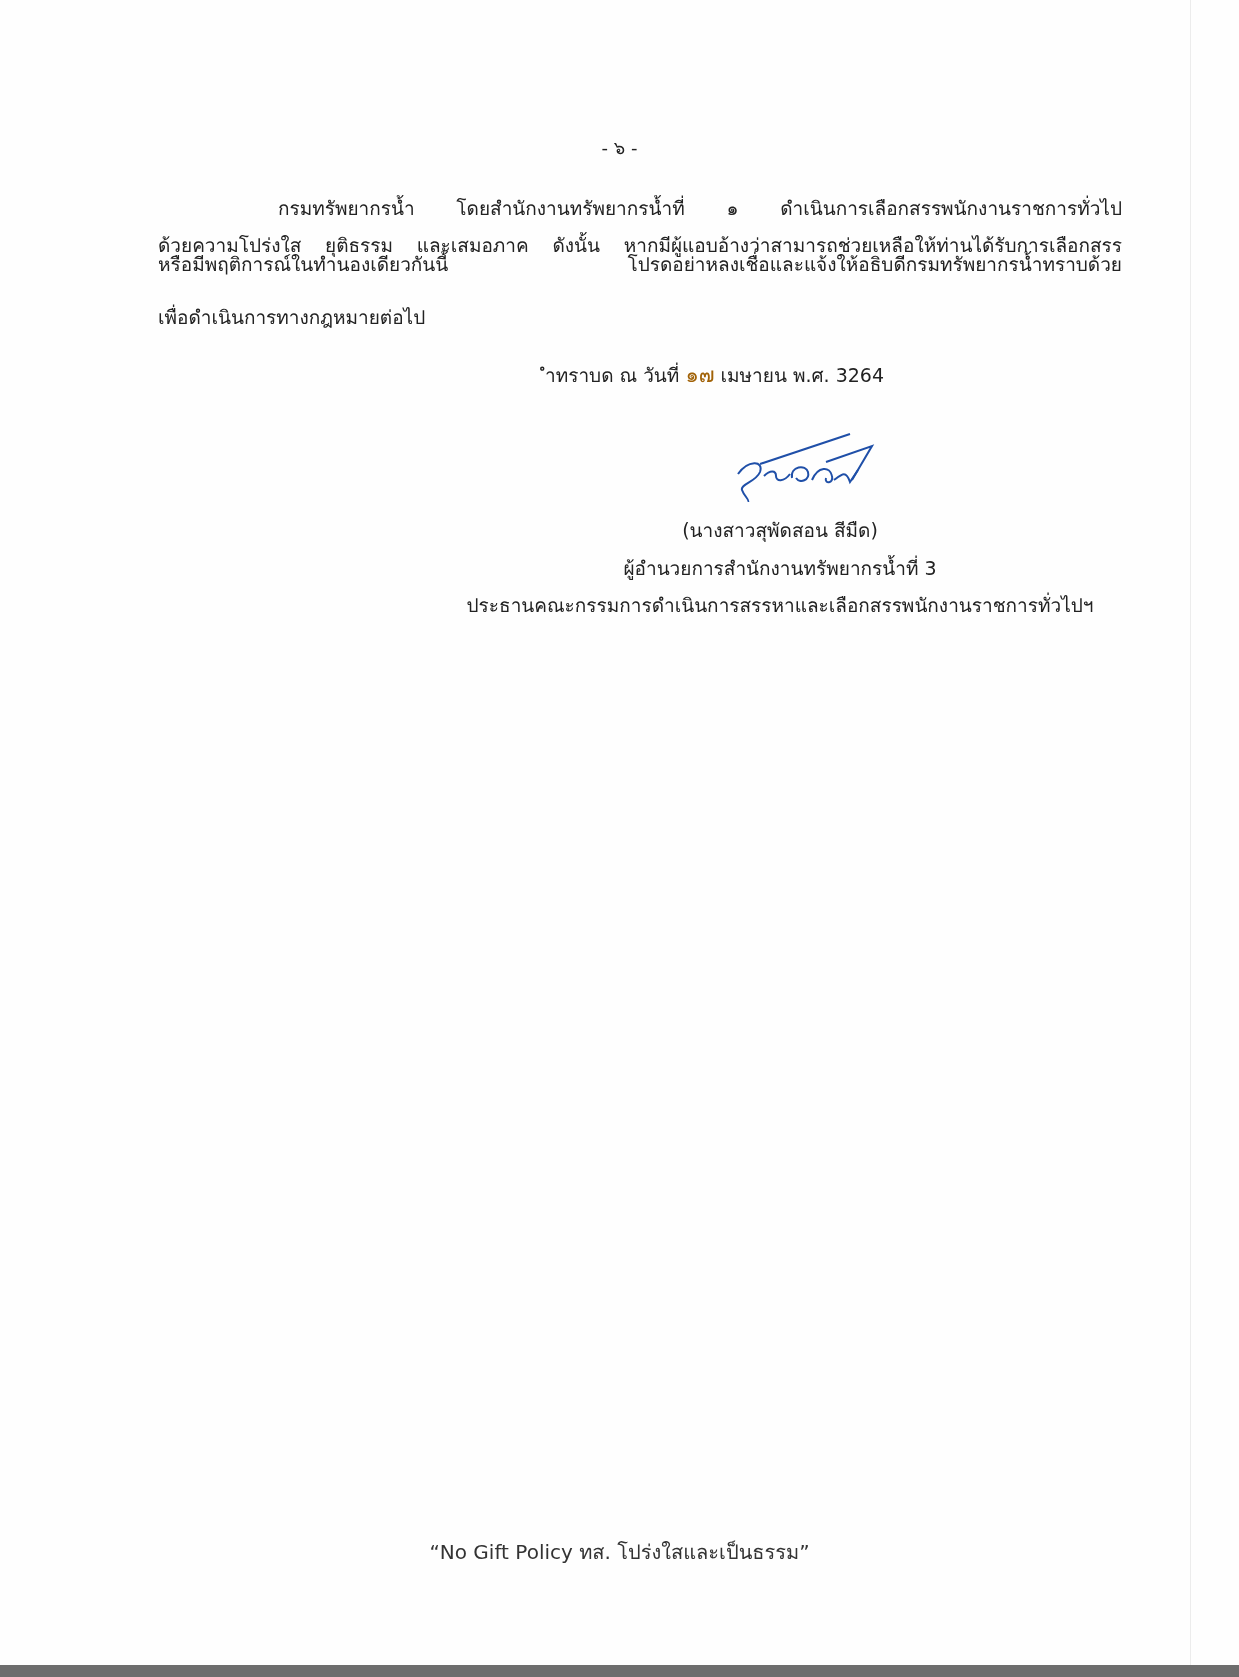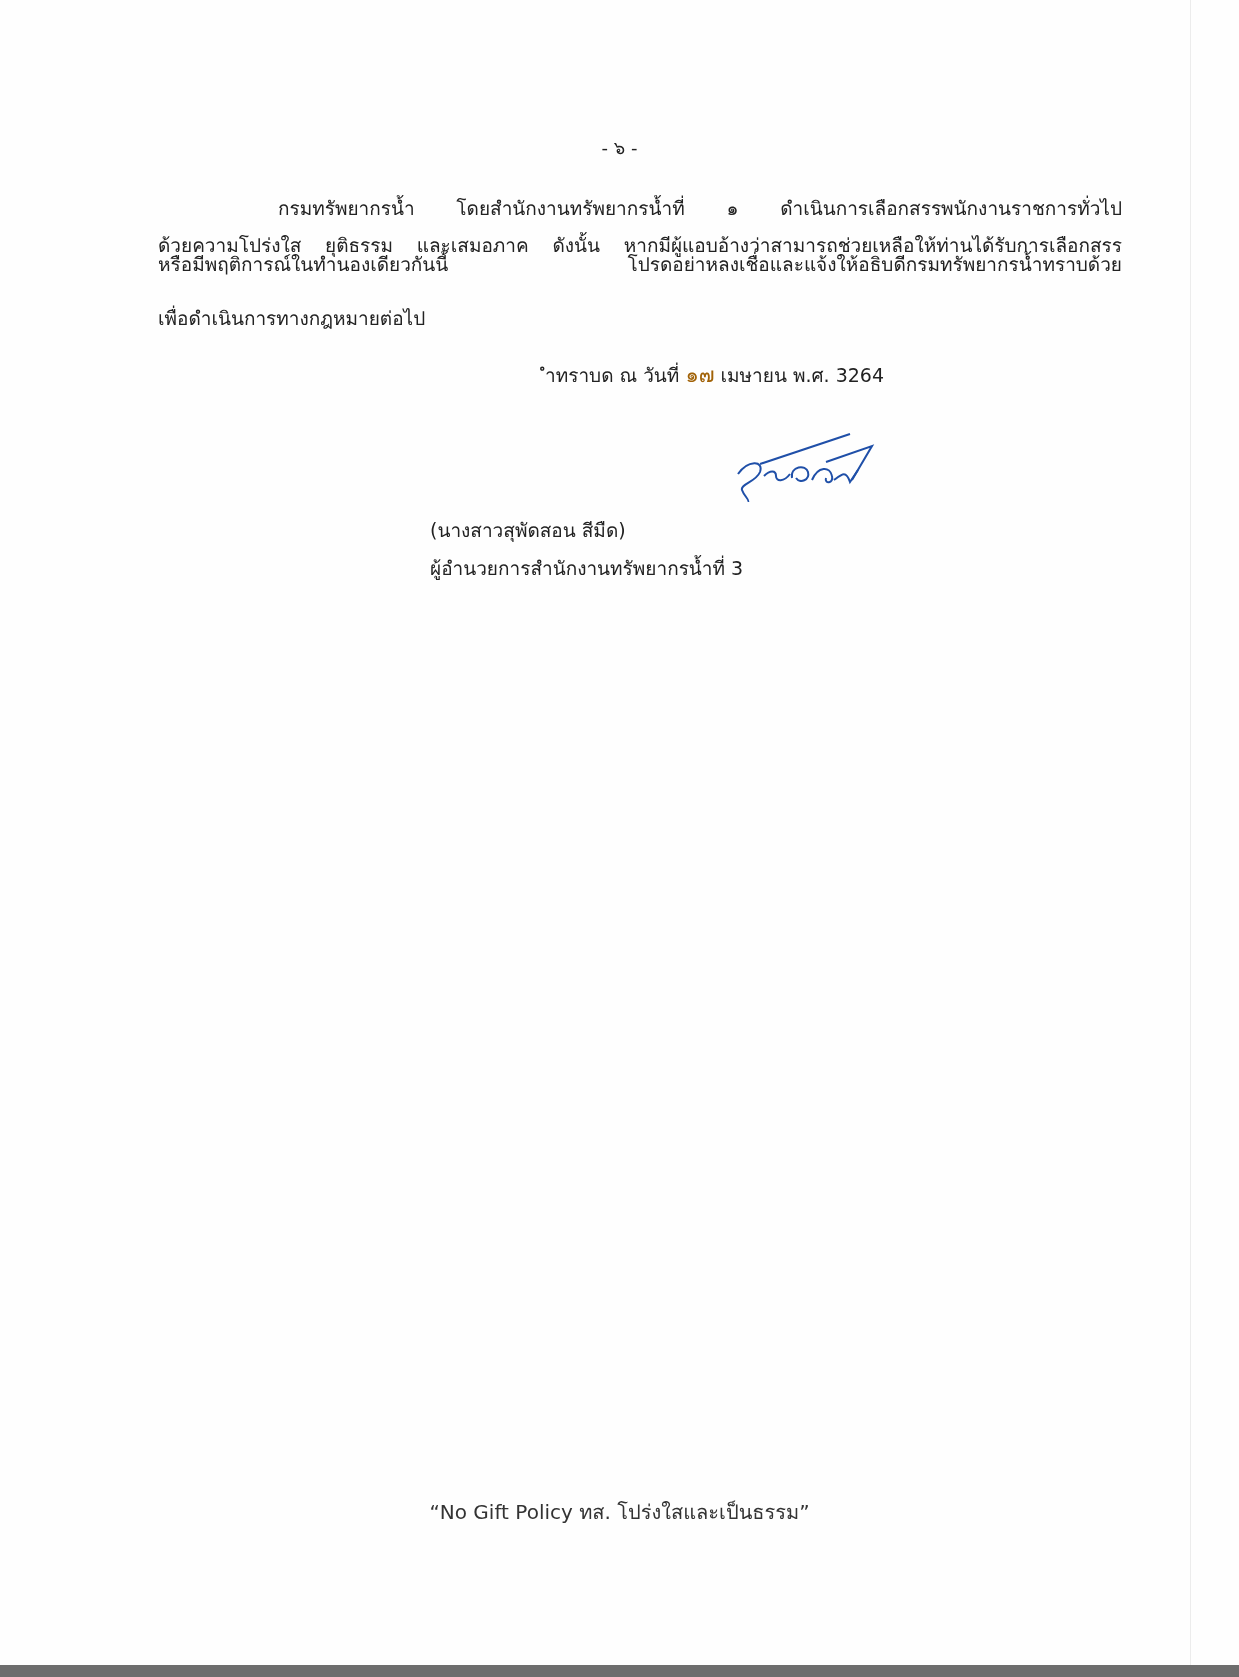--- a/index.html
+++ b/index.html
@@ -12,29 +12,29 @@
   .right-edge { position: absolute; left: 1190px; top: 0; width: 1px; height: 1665px; background: #ececec; }
   .bottom-band { position: absolute; left: 0; top: 1665px; width: 1239px; height: 12px; background: #6d6d6d; }
   .line { position: absolute; white-space: nowrap; font-size: 19px; line-height: 24px; color: #222; }
   .pageno { left: 0; width: 1239px; text-align: center; top: 136px; font-size: 18px; }
   .p1 { left: 278px; top: 196px; }
   .p2 { left: 158px; top: 233px; }
   .p3 { left: 158px; top: 252px; }
   .p4 { left: 158px; top: 306px; }
   .para-line { width: 964px; text-align: justify; text-align-last: justify; }
   .p1.para-line { width: 844px; }
-  .p4.para-line { text-align-last: left; }
+  .p4.para-line { text-align-last: left; font-family: Liberation Serif, serif; }
   .date { left: 545px; top: 363px; }
   .date .blue { color: #a16207; font-size: 21px; }
   .sig { position: absolute; left: 730px; top: 430px; width: 150px; height: 72px; }
-  .center-col { left: 430px; width: 700px; text-align: left; }
+  .center-col { left: 430px; width: 700px; text-align: center; }
   .name { top: 518px; }
   .title1 { top: 556px; }
   .title2 { top: 593px; }
-  .footer { left: 0; width: 1239px; text-align: center; top: 1500px; font-size: 20px; color: #333; }
+  .footer { left: 0; width: 1239px; text-align: center; top: 1540px; font-size: 20px; color: #333; }
 </style>
 </head>
 <body>
 
 <div class="page">
   <div class="right-edge"></div>
 
   <div class="line pageno">- ๖ -</div>
 
   <div class="line para-line p1">กรมทรัพยากรน้ำ โดยสำนักงานทรัพยากรน้ำที่ ๑ ดำเนินการเลือกสรรพนักงานราชการทั่วไป</div>
@@ -53,17 +53,18 @@
     <path d="M34 46 C40 40, 46 40, 46 46 C46 52, 54 52, 60 44" fill="none" stroke="#1f4fa8" stroke-width="2"></path>
     <path d="M62 48 C60 36, 76 34, 78 42 C80 50, 70 54, 66 48" fill="none" stroke="#1f4fa8" stroke-width="2"></path>
     <path d="M82 50 C88 36, 100 36, 102 46 C104 54, 94 54, 96 48" fill="none" stroke="#1f4fa8" stroke-width="2"></path>
     <path d="M104 50 C112 44, 116 40, 120 52 L128 40" fill="none" stroke="#1f4fa8" stroke-width="2"></path>
     <path d="M30 34 L120 4" fill="none" stroke="#1f4fa8" stroke-width="2"></path>
     <path d="M96 32 L142 16 L122 50" fill="none" stroke="#1f4fa8" stroke-width="2"></path>
   </svg>
 
   <div class="line center-col name">(นางสาวสุพัดสอน สีมืด)</div>
   <div class="line center-col title1">ผู้อำนวยการสำนักงานทรัพยากรน้ำที่ 3</div>
+  <div class="line center-col title2">ประธานคณะกรรมการดำเนินการสรรหาและเลือกสรรพนักงานราชการทั่วไปฯ</div>
 
   <div class="line footer">“No Gift Policy ทส. โปร่งใสและเป็นธรรม”</div>
 
   <div class="bottom-band"></div>
 </div>
 
 </body></html>

